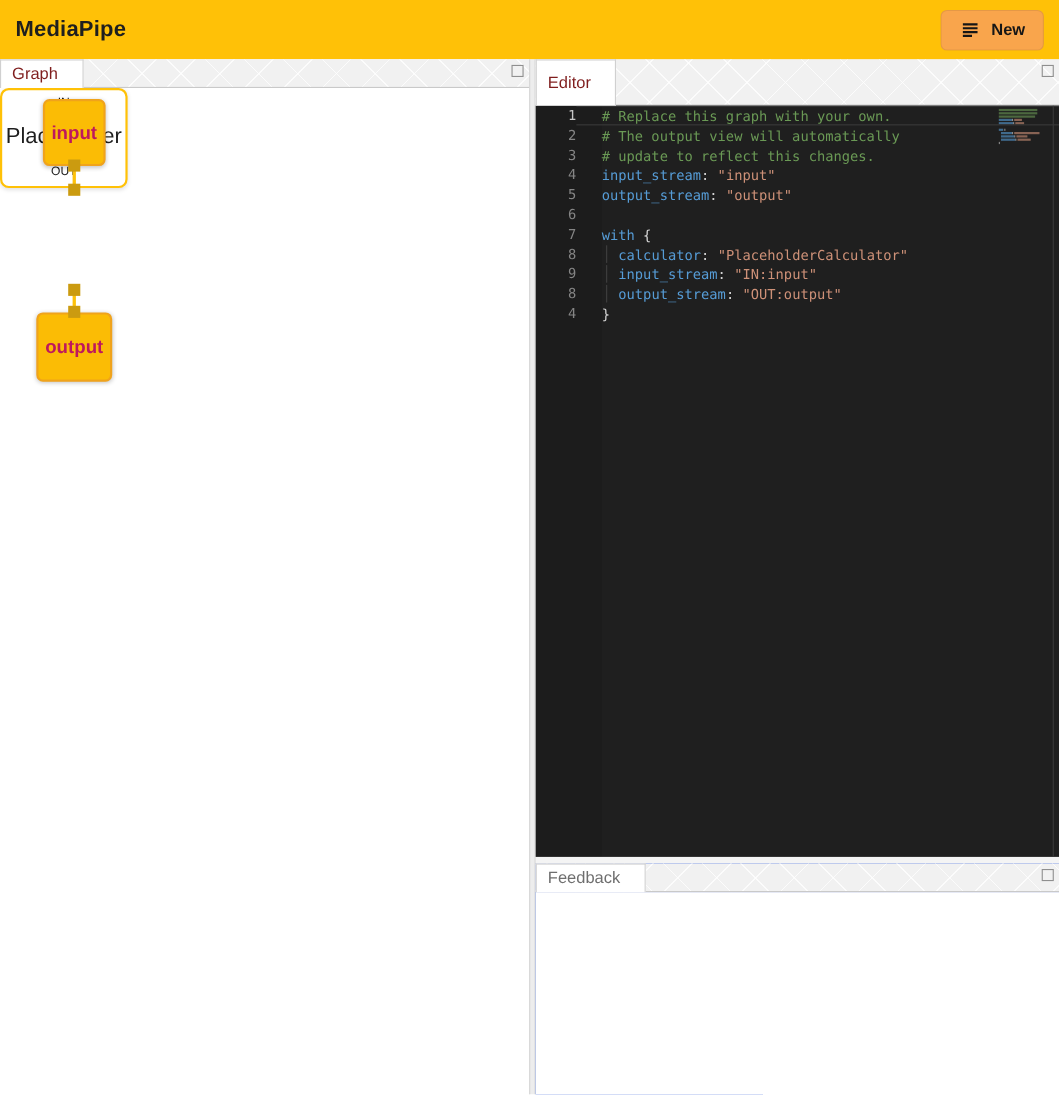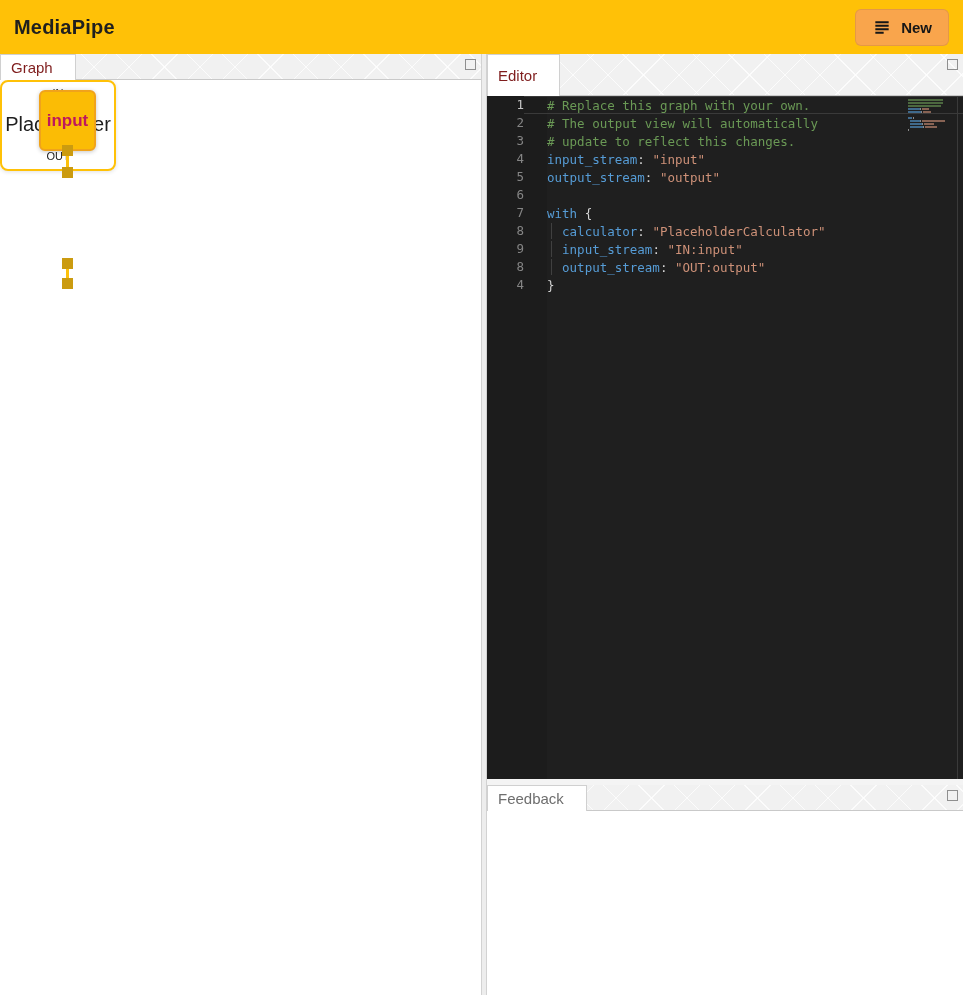--- a/index.html
+++ b/index.html
@@ -118,20 +118,23 @@
       <div class="tab-strip h26">
         <div class="tab">
           <span>Graph</span>
         </div>
         <button class="max-btn"></button>
       </div>
       <div class="graph-canvas">
         <div class="gnode node-input">
           <span class="nlabel">input</span>
         </div>
+        <div class="gnode node-output">
+          <span class="nlabel">output</span>
+        </div>
         <div class="node-placeholder">
           <span class="port-label">IN</span>
           <span class="nlabel">Placeholder</span>
           <span class="port-label">OUT</span>
         </div>
         <div class="glink link1"></div>
         <div class="glink link2"></div>
         <div class="gport port1"></div>
         <div class="gport port2"></div>
         <div class="gport port3"></div>

